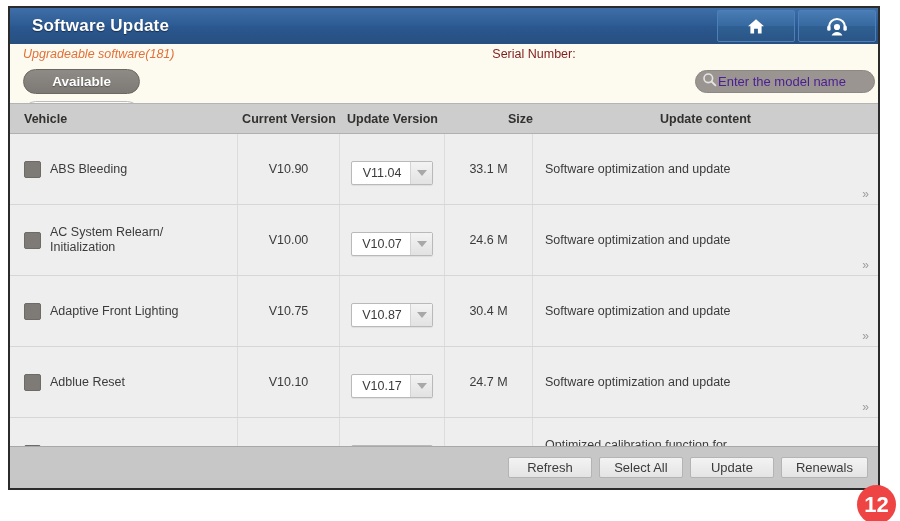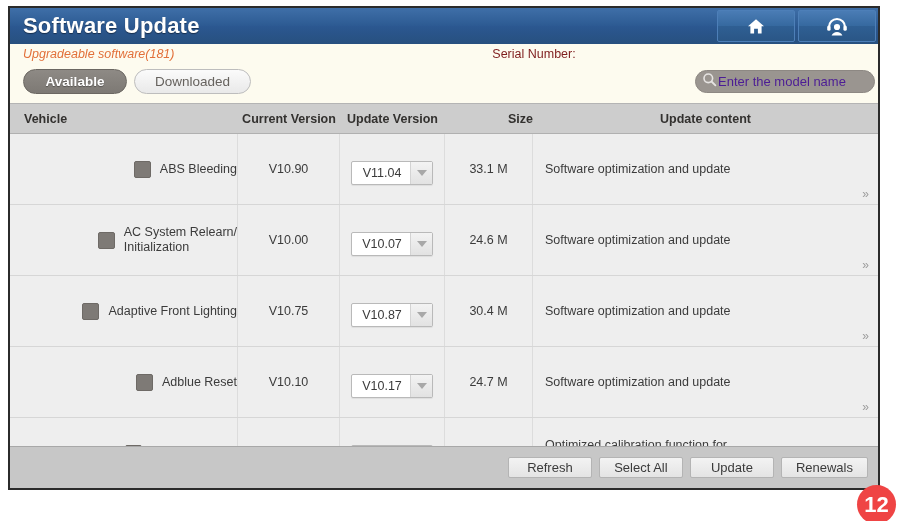--- a/index.html
+++ b/index.html
@@ -35,23 +35,23 @@
   .titlebar {
     position: relative;
     height: 36px;
     background: linear-gradient(to bottom, #3f6fa8 0%, #2d5b93 48%, #2b5790 52%, #27507f 100%);
     box-sizing: border-box;
     display: flex;
     align-items: center;
   }
   .title-text {
     color: #ffffff;
-    font-size: 22px;
+    font-size: 17px;
     font-weight: bold;
-    margin-left: 13px;
+    margin-left: 22px;
     letter-spacing: 0.2px;
     text-shadow: 0 1px 1px rgba(0,0,0,0.45);
   }
   .title-actions {
     position: absolute;
     right: 2px;
     top: 2px;
     bottom: 2px;
     display: flex;
     gap: 3px;
@@ -98,20 +98,21 @@
     position: relative;
     height: 36px;
     background: #fdfbef;
   }
   .tabs {
     position: absolute;
     left: 13px;
     top: 2px;
     display: flex;
     gap: 7px;
+    flex-direction: column;
   }
   .tab {
     height: 25px;
     line-height: 24px;
     padding: 0 20px;
     border-radius: 13px;
     font-size: 13.5px;
     box-sizing: border-box;
     text-align: center;
   }
@@ -182,21 +183,21 @@
     align-items: stretch;
   }
   .cell {
     display: flex;
     align-items: center;
     border-right: 1px solid #dcdcdc;
     box-sizing: border-box;
     font-size: 12.5px;
     color: #3b3b3b;
   }
-  .cell.c-vehicle { padding-left: 14px; justify-content: flex-end; }
+  .cell.c-vehicle { padding-left: 14px; }
   .cell.c-current, .cell.c-size { justify-content: center; }
   .cell.c-update  { justify-content: center; }
 
   .checkbox {
     width: 15px;
     height: 15px;
     background: #7e7a76;
     border: 1px solid #6e6a66;
     border-radius: 2px;
     flex: 0 0 auto;

